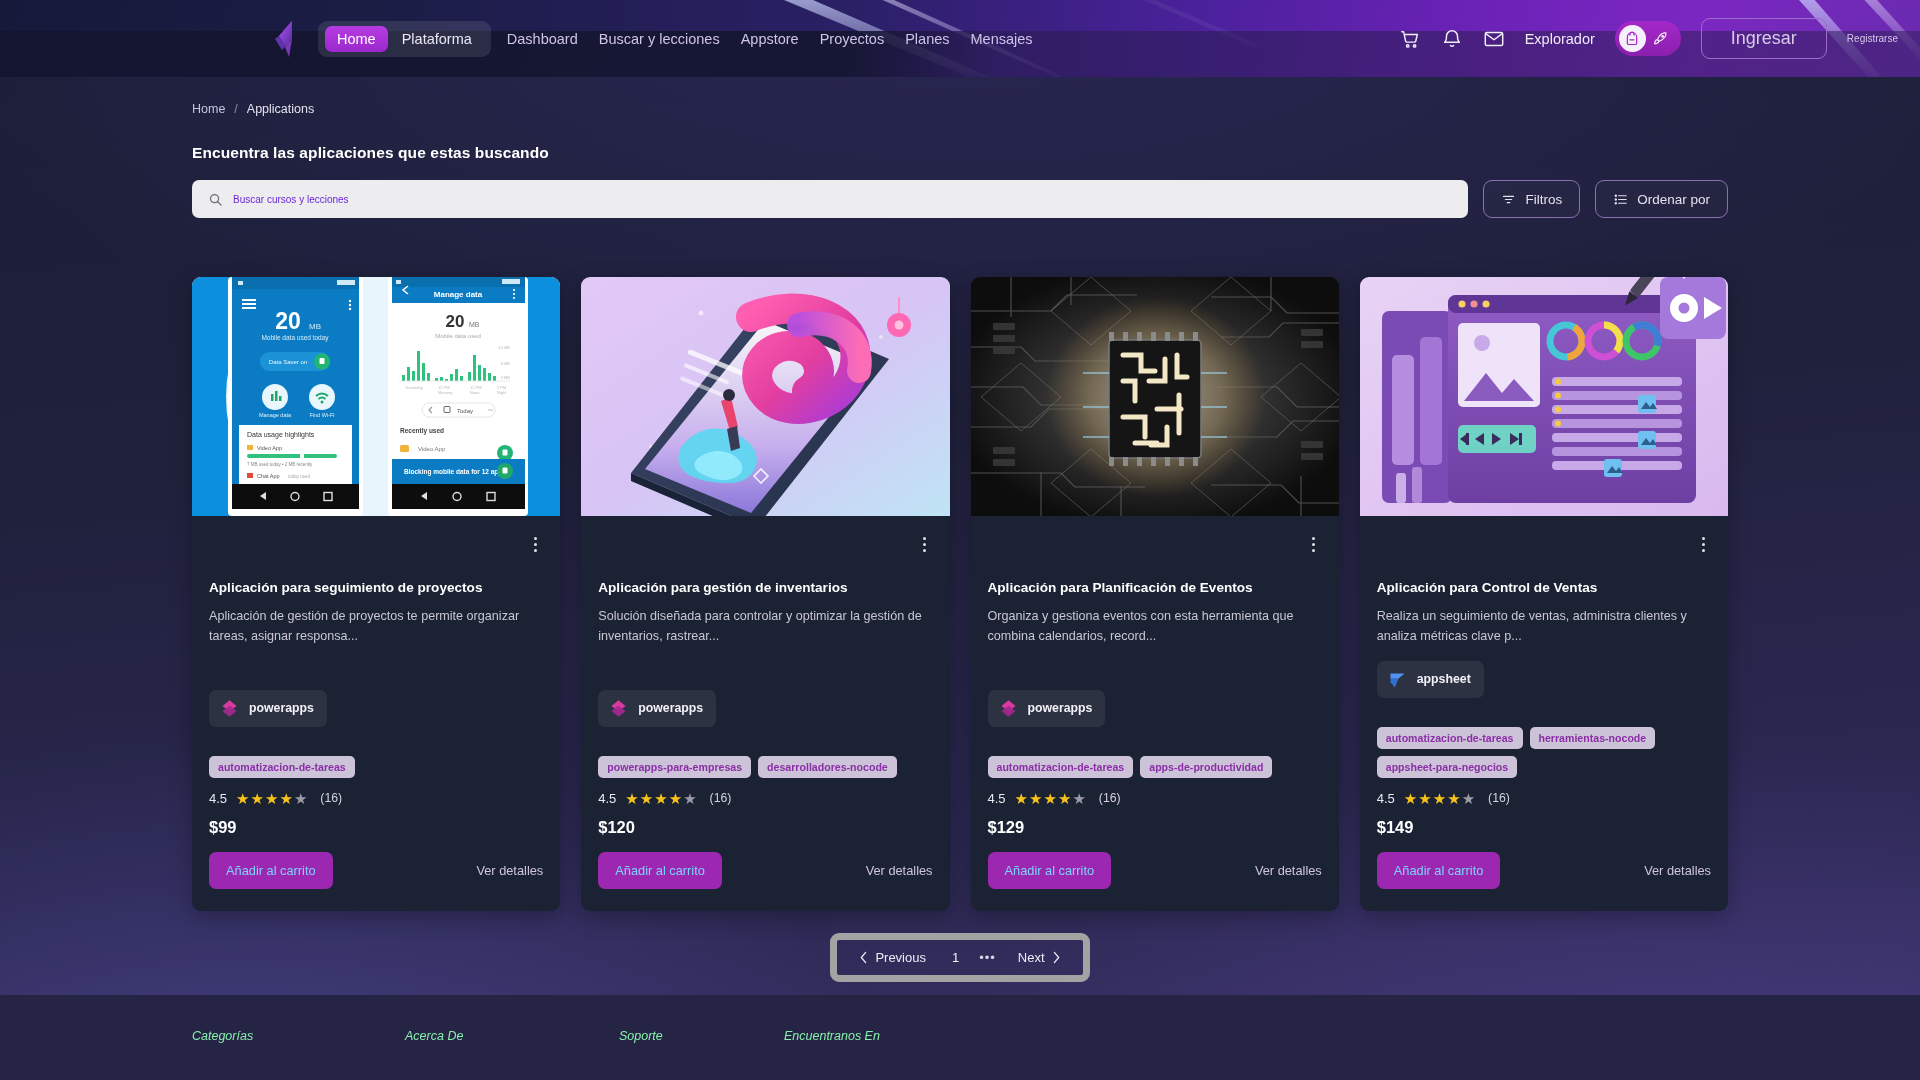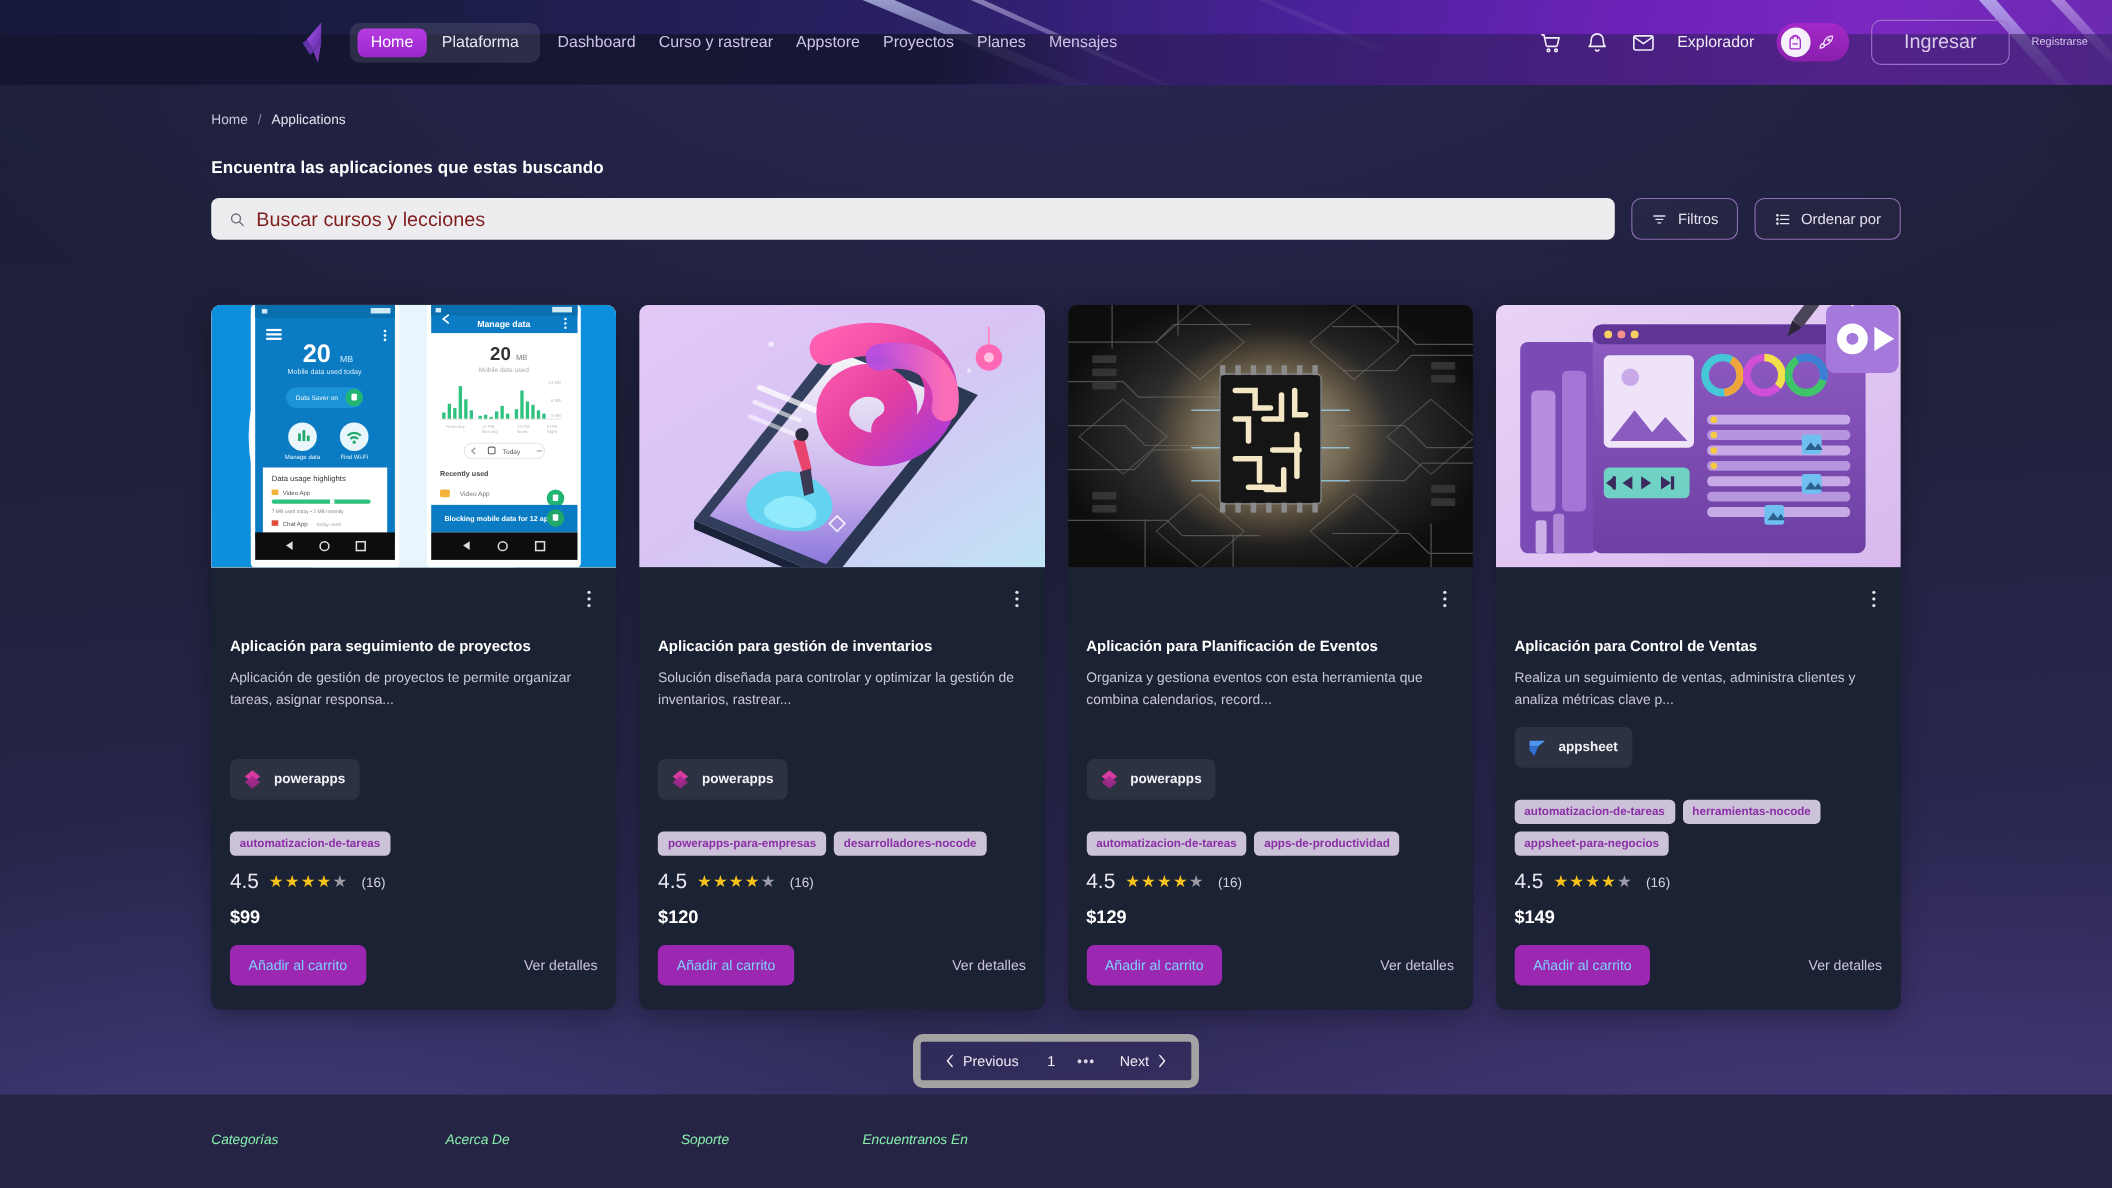--- a/index.html
+++ b/index.html
@@ -93,21 +93,21 @@
   .page-title {
     margin-top: 28px; font-size: 15.5px; font-weight: bold; color: #ffffff;
     letter-spacing: .1px;
   }
 
   .searchrow { margin-top: 18px; display: flex; align-items: center; gap: 15px; }
   .searchbox {
     flex: 1; height: 38px; background: #edecef; border-radius: 7px;
     display: flex; align-items: center; gap: 10px; padding: 0 16px;
   }
-  .searchbox .ph { font-size: 18px; color: #7f1d1d; }
+  .searchbox .ph { font-size: 10px; color: #6d28d9; }
   .ctrl-btn {
     height: 38px; border: 1px solid #8e6fb3; border-radius: 9px;
     background: rgba(255,255,255,0.02);
     display: flex; align-items: center; gap: 9px; padding: 0 17px;
     font-size: 13.5px; color: #e6e1f0; white-space: nowrap;
   }
 
   
   .cards { margin-top: 59px; display: flex; gap: 21px; }
   .card {
@@ -127,21 +127,21 @@
     align-self: flex-start; display: flex; align-items: center; gap: 9px;
     background: #2c3242; border-radius: 7px; padding: 8px 13px 8px 10px;
   }
   .vendor-name { font-size: 12.3px; font-weight: bold; color: #f2f1f6; }
   .tags { margin-top: 29px; display: flex; flex-wrap: wrap; gap: 7px; }
   .tag {
     background: #cdc3d8; color: #8a2fa6; border-radius: 5px;
     font-size: 10.6px; font-weight: bold; padding: 5px 9px; white-space: nowrap;
   }
   .rating { margin-top: 13px; display: flex; align-items: center; gap: 9px; }
-  .rating .num { font-size: 19px; color: #e9e7f0; }
+  .rating .num { font-size: 13px; color: #e9e7f0; }
   .stars { display: flex; gap: 1px; }
   .star { font-size: 15px; line-height: 1; color: #f7c21b; }
   .star.off { color: #9b9aa6; }
   .rating .count { font-size: 12.3px; color: #d4d2de; margin-left: 4px; }
   .price { margin-top: 12px; font-size: 16.5px; font-weight: bold; color: #ffffff; }
   .card-actions { margin-top: 15px; display: flex; align-items: center; justify-content: space-between; }
   .btn-cart {
     background: #9c28b1; color: #7dd3fc; border: none; border-radius: 7px;
     padding: 11px 17px; font-size: 12.8px; white-space: nowrap;
   }
@@ -214,21 +214,21 @@
       </svg>
     </div>
 
     <div class="seg">
       <div class="seg-item active">Home</div>
       <div class="seg-item">Plataforma</div>
     </div>
 
     <div class="navlinks">
       <a class="navlink">Dashboard</a>
-      <a class="navlink">Curso y rastrear</a>
+      <a class="navlink">Buscar y lecciones</a>
       <a class="navlink">Appstore</a>
       <a class="navlink">Proyectos</a>
       <a class="navlink">Planes</a>
       <a class="navlink">Mensajes</a>
     </div>
 
     <div class="hdr-right">
       <span>
         <svg class="icn" viewBox="0 0 24 24" fill="none" stroke="#f0ecf8" stroke-width="1.6" stroke-linecap="round" stroke-linejoin="round">
           <path d="M3 4h2l2.2 10.2a1.5 1.5 0 0 0 1.5 1.2h8.1a1.5 1.5 0 0 0 1.5-1.2L20 7H6"></path>

